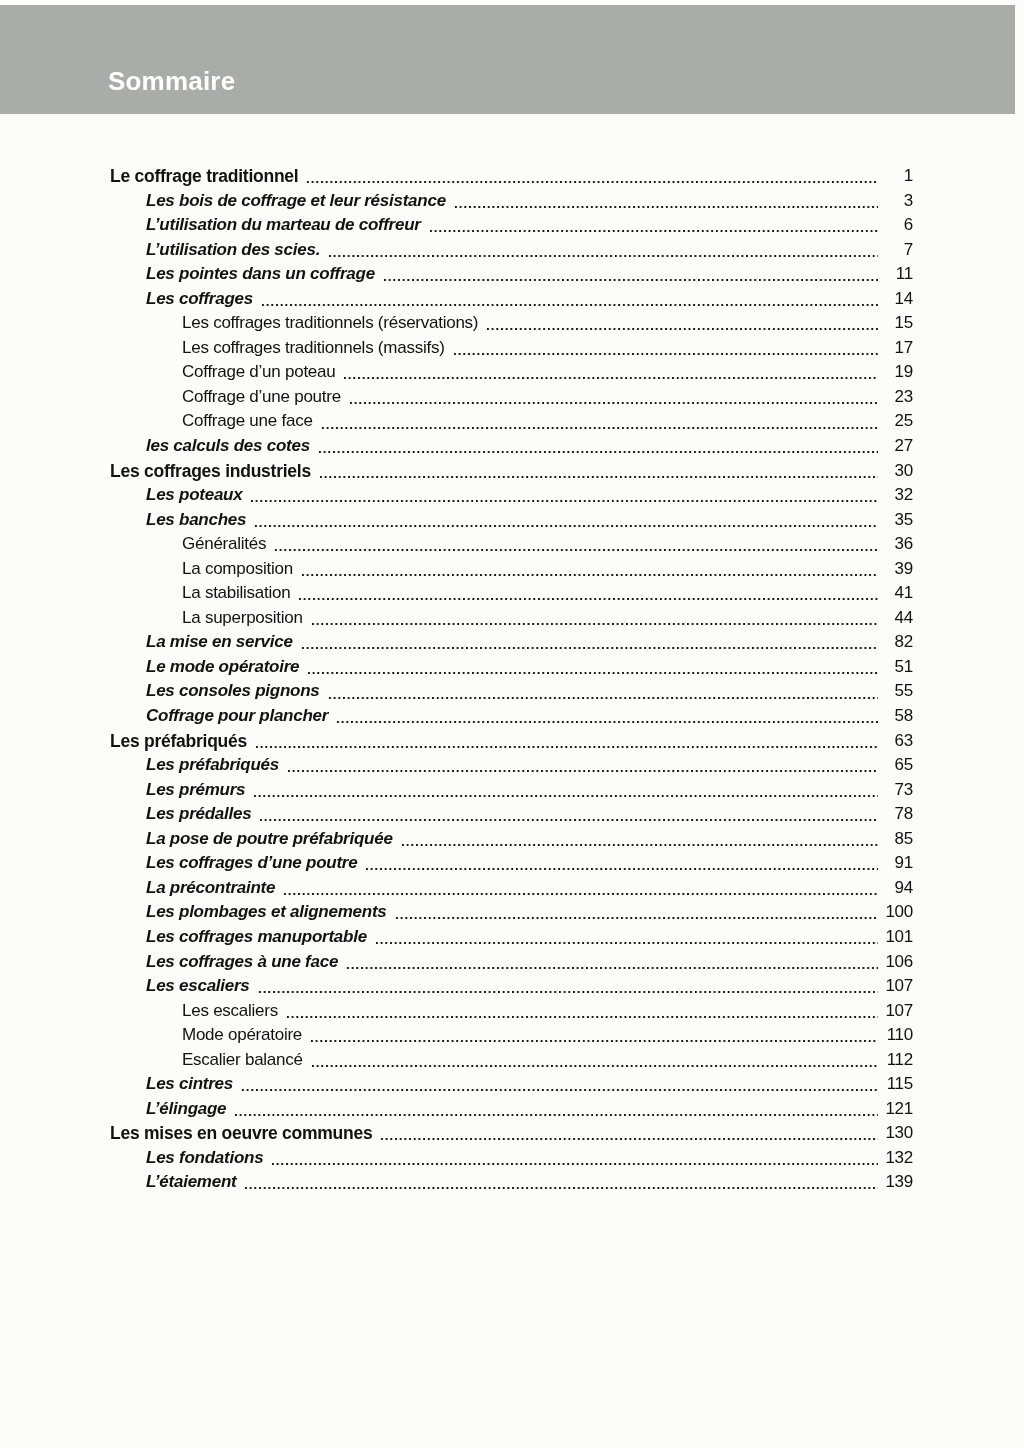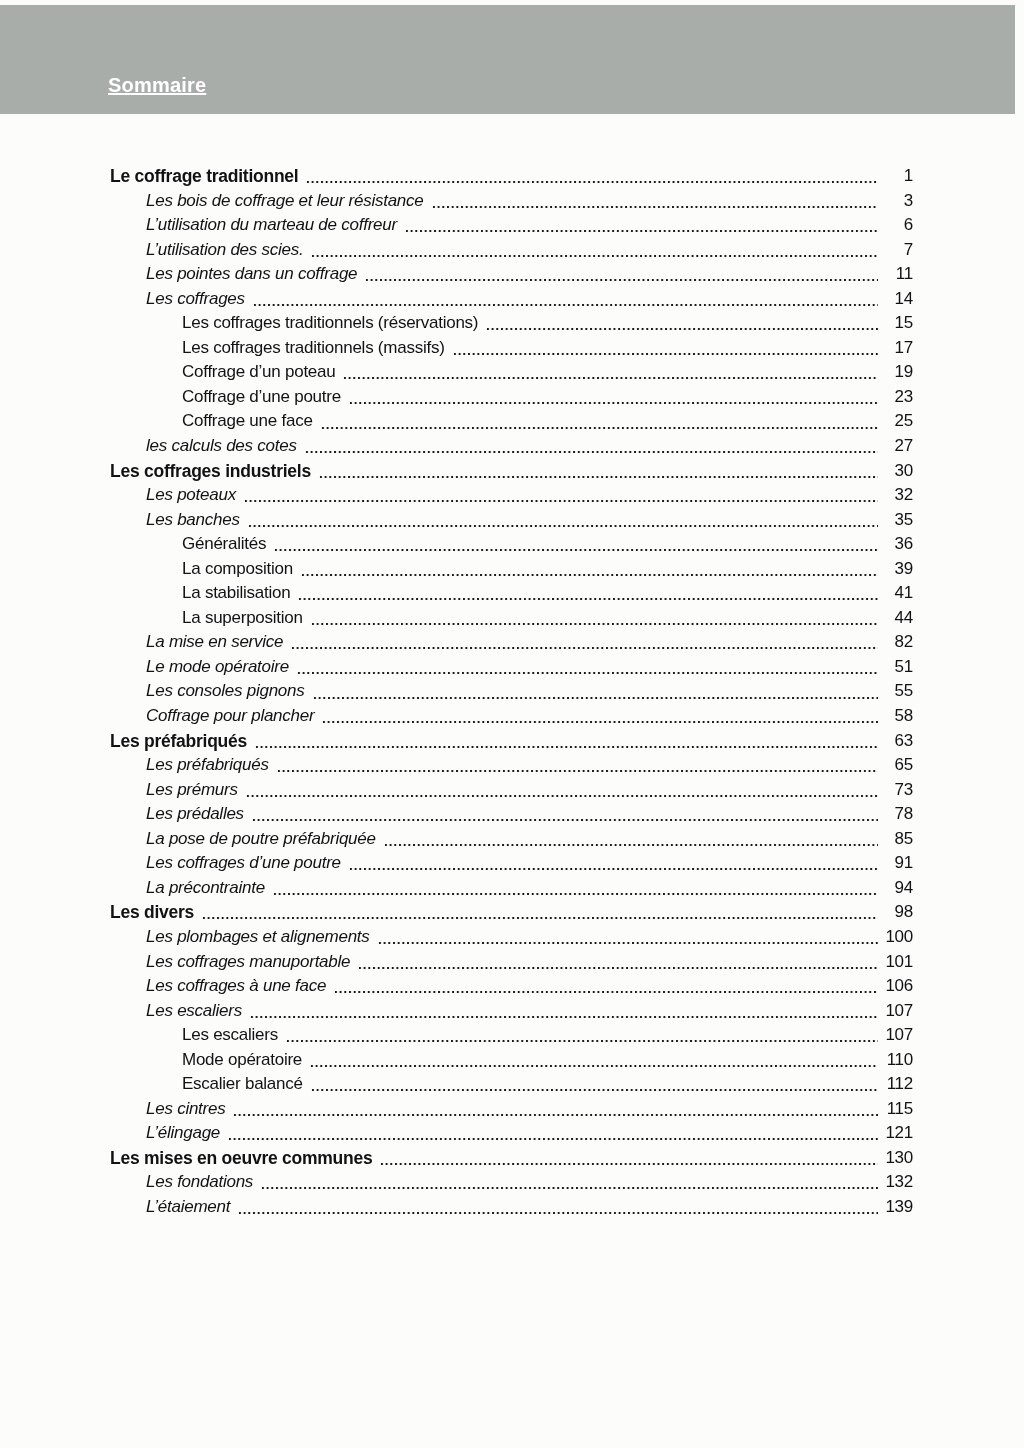--- a/index.html
+++ b/index.html
@@ -14,43 +14,42 @@
   .band {
     position: absolute;
     top: 5px; left: 0; right: 9px; height: 109px;
     background: #a9ada9;
     display: flex;
     align-items: flex-end;
   }
   .band-title {
     color: #ffffff;
     font-weight: bold;
-    font-size: 20px;
+    font-size: 26px;
     letter-spacing: 0.2px;
     margin: 0 0 17px 108px;
-    text-decoration: underline;
   }
   .toc {
     position: absolute;
     top: 164px; left: 110px;
     width: 803px;
   }
   .section + .section { }
   .row {
     display: flex;
     align-items: flex-end;
     height: 24.55px;
     line-height: 24.55px;
     font-size: 17px;
     letter-spacing: -0.25px;
     white-space: nowrap;
   }
   .lvl1 { font-weight: bold; font-size: 17.5px; align-items: flex-end; }
   .lvl2 { padding-left: 36px; }
-  .lvl2 .label { font-weight: normal; font-style: italic; }
+  .lvl2 .label { font-weight: bold; font-style: italic; }
   .lvl3 { padding-left: 72px; align-items: flex-end; }
   .leader {
     flex: 1;
     height: 4px;
     margin: 0 3px 4.5px 8px;
     background: radial-gradient(circle at 2px 2px, #191919 1.05px, transparent 1.4px);
     background-size: 4.7px 4px;
     background-repeat: repeat-x;
   }
   .page {
@@ -219,25 +218,20 @@
         <span class="leader"></span>
         <span class="page">91</span>
       </div>
       <div class="row lvl2">
         <span class="label">La précontrainte</span>
         <span class="leader"></span>
         <span class="page">94</span>
       </div>
     </div>
     <div class="section">
-      <div class="row lvl1">
-        <span class="label">Les divers</span>
-        <span class="leader"></span>
-        <span class="page">98</span>
-      </div>
       <div class="row lvl2">
         <span class="label">Les plombages et alignements</span>
         <span class="leader"></span>
         <span class="page">100</span>
       </div>
       <div class="row lvl2">
         <span class="label">Les coffrages manuportable</span>
         <span class="leader"></span>
         <span class="page">101</span>
       </div>

